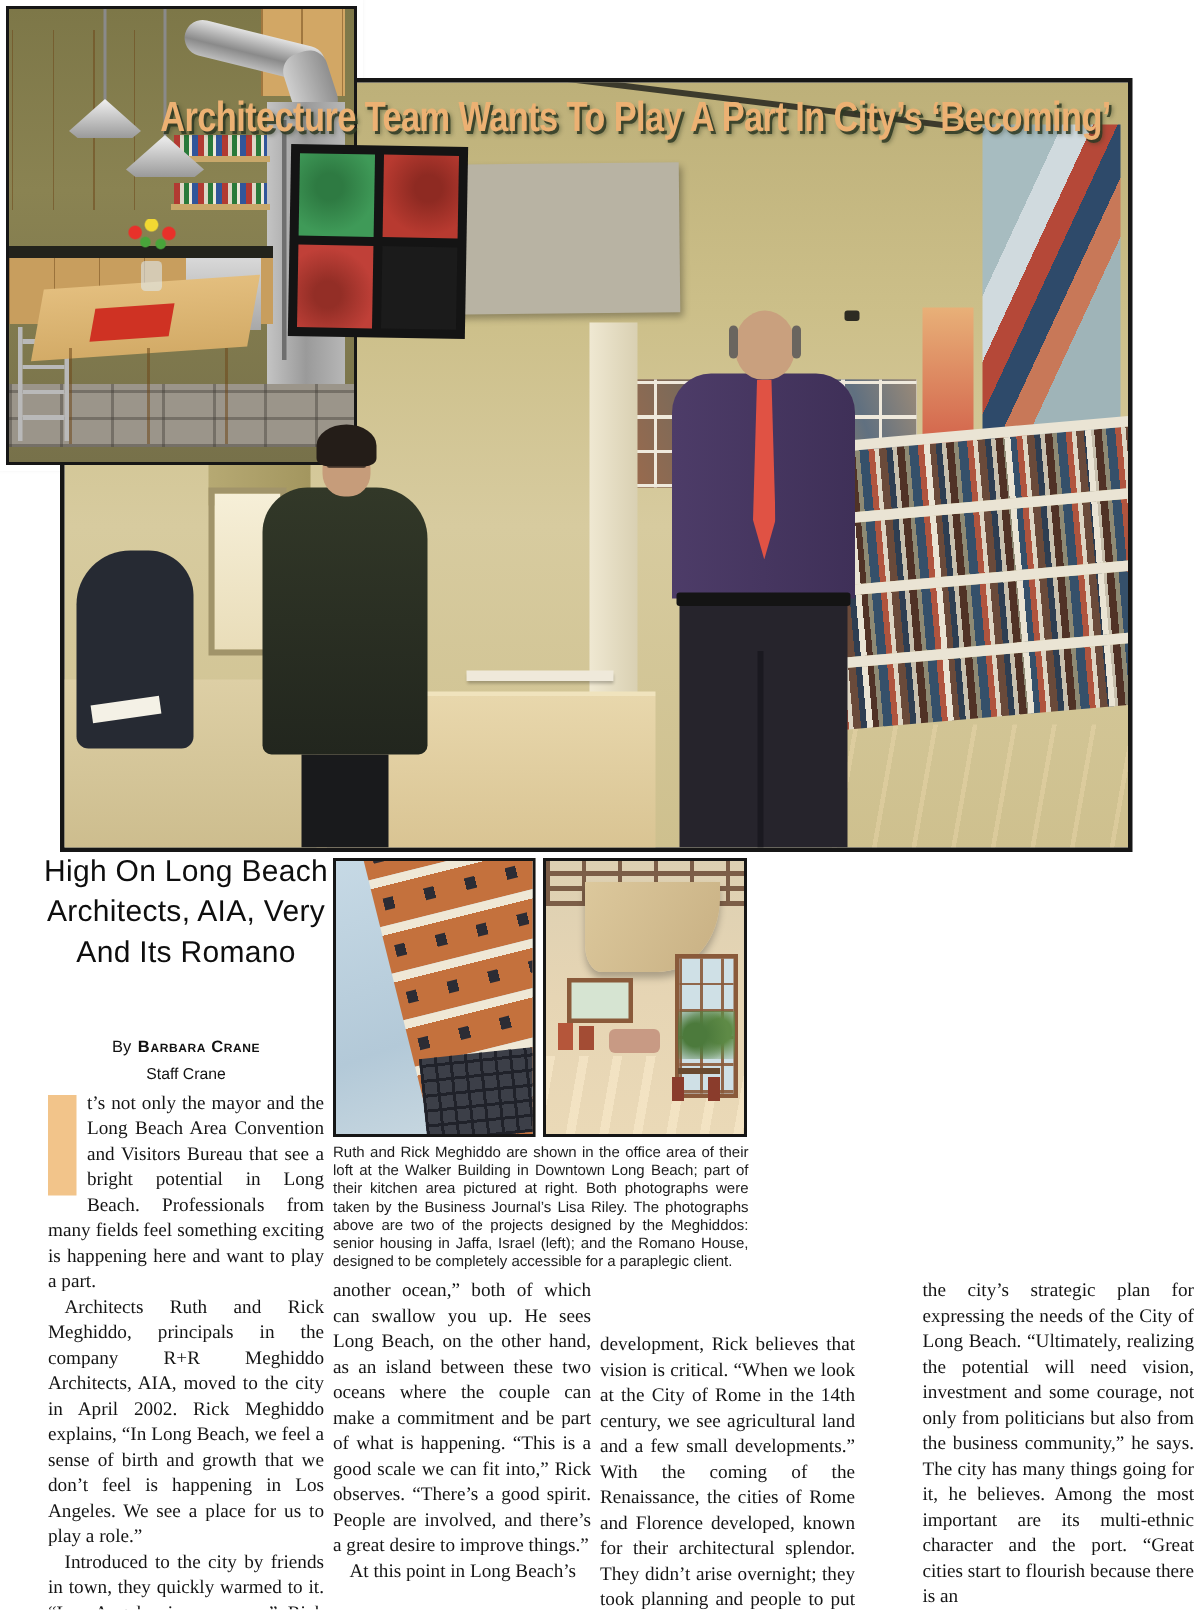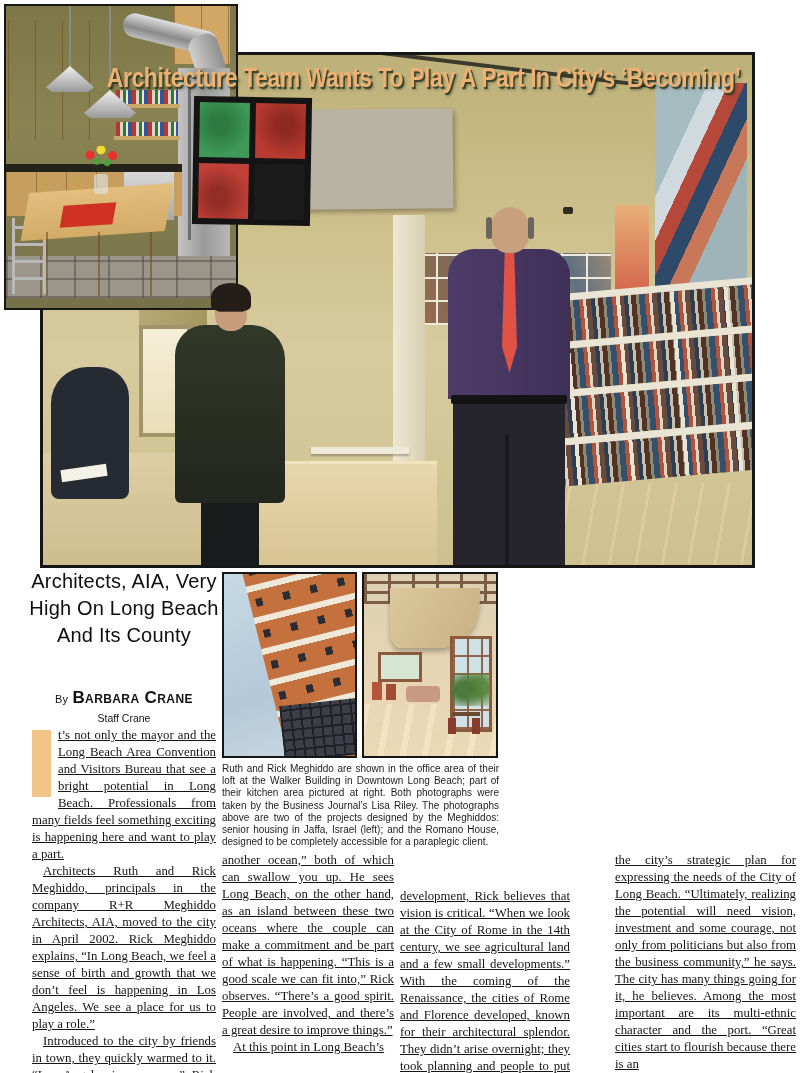--- a/index.html
+++ b/index.html
@@ -184,30 +184,30 @@
       radial-gradient(circle at 68% 52%, #48a43a 0 3px, rgba(0,0,0,0) 4px); }
   .k-vase { left: 88px; top: 168px; width: 14px; height: 20px;
     background: rgba(222,232,236,.6); border-radius: 3px; }
 
   
   #headline-block { position: absolute; left: 26px; top: 568px; width: 196px; text-align: center; }
   .hl-line { font-size: 20px; line-height: 27px; font-weight: 400; color: #0e0e0e; letter-spacing: .2px;
     font-family: "Liberation Sans", sans-serif; }
   #byline { position: absolute; left: 26px; top: 688px; width: 196px; text-align: center; color: #111; }
   #byline .by-prefix { font-size: 11px; }
-  #byline .by-author { font-size: 17px; font-weight: bold; font-variant: small-caps; letter-spacing: .4px; }
+  #byline .by-author { font-size: 11px; font-weight: bold; font-variant: small-caps; letter-spacing: .4px; }
   #byline .by-role { font-size: 10.5px; margin-top: 4px; }
 
   .col { position: absolute; }
   #col1 { left: 32px; top: 727px; width: 184px; }
   #col2 { left: 222px; top: 852px; width: 172px; }
   #col3 { left: 400px; top: 888px; width: 170px; }
   #col4 { left: 575px; top: 852px; width: 181px; margin-left: 40px; }
   .body-p { text-align: justify; font-family: "Liberation Serif", serif;
-    font-size: 12.8px; line-height: 17px; color: #151515; text-decoration: underline; }
+    font-size: 12.8px; line-height: 17px; color: #151515; }
   .body-p.indent { text-indent: 11px; }
   .dropcap { float: left; width: 19px; height: 67px; background: #f2c48a;
     margin: 3px 7px 0 0; color: transparent; overflow: hidden; font-size: 8px; }
 
   #caption-block { position: absolute; left: 222px; top: 763px; width: 277px;
     font-family: "Liberation Sans", sans-serif; font-size: 10px; line-height: 12.2px;
     color: #1c1c1c; text-align: justify; }
 </style>
 </head>
 <body>
@@ -318,23 +318,23 @@
       <div class="abs k-cord" style="left:63px; height:62px;"></div>
       <div class="abs k-lamp" style="left:40px; top:60px; width:48px; height:26px;"></div>
       <div class="abs k-cord" style="left:103px; height:86px;"></div>
       <div class="abs k-lamp" style="left:78px; top:84px; width:52px; height:28px;"></div>
       <div class="abs k-tulips"></div>
       <div class="abs k-vase"></div>
     </div>
   </div>
 
   <div id="headline-block">
+    <div class="hl-line">High On Long Beach</div>
     <div class="hl-line">Architects, AIA, Very</div>
-    <div class="hl-line">High On Long Beach</div>
-    <div class="hl-line">And Its County</div>
+    <div class="hl-line">And Its Romano</div>
   </div>
   <div id="byline">
     <div>
       <span class="by-prefix">By</span>
       <span class="by-author">Barbara Crane</span>
     </div>
     <div class="by-role">Staff Crane</div>
   </div>
 
   <div id="caption-block">Ruth and Rick Meghiddo are shown in the office area of their loft at the Walker Building in Downtown Long Beach; part of their kitchen area pictured at right. Both photographs were taken by the Business Journal’s Lisa Riley. The photographs above are two of the projects designed by the Meghiddos: senior housing in Jaffa, Israel (left); and the Romano House, designed to be completely accessible for a paraplegic client.</div>

